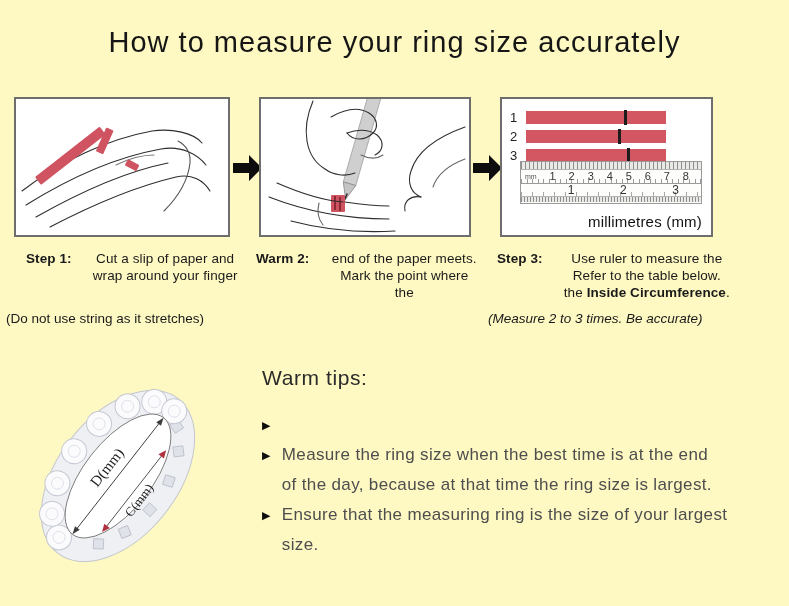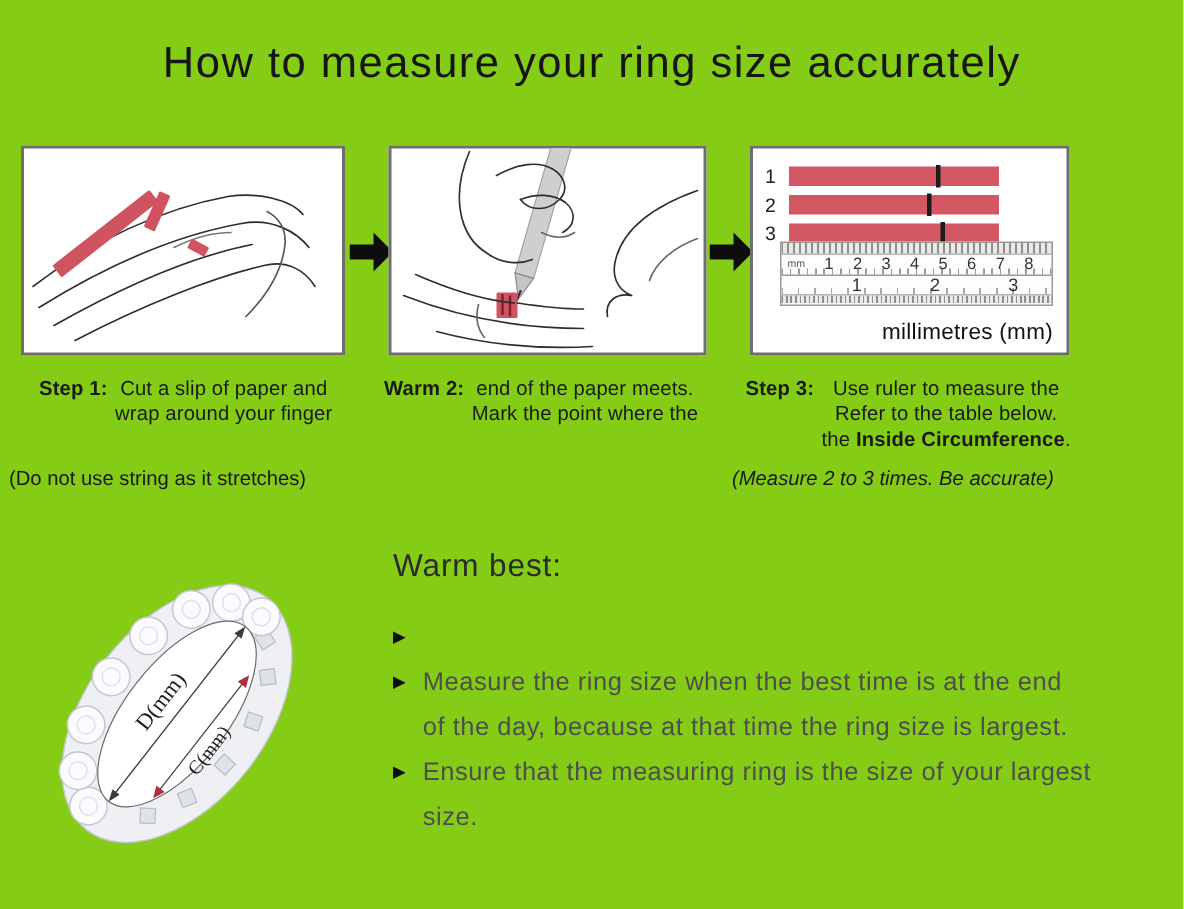--- a/index.html
+++ b/index.html
@@ -1,19 +1,19 @@
 <!DOCTYPE html>
 <html style="--strip-red: #d25763; --mark-black: #1c1c1c; --arrow: #0d0d0d; --tip-text: #4e4e4e;"><head>
 <meta charset="utf-8">
 <style>
   * { margin:0; padding:0; box-sizing:border-box; }
   html,body { width:789px; height:606px; background:#ffffff; overflow:hidden;
               font-family:"Liberation Sans", sans-serif; }
   .abs { position:absolute; }
-  #page { position:relative; width:789px; height:606px; background:#84cc16; }
+  #page { position:relative; width:789px; height:606px; background:#fef9c3; }
 
   
   #title { top:26px; left:0; width:789px; text-align:center;
            font-size:29px; font-weight:400; letter-spacing:1px; color:#161616; }
 
   
   .panel { border:2px solid #6e6e6e; background:#fff; }
   #panel1 { left:14px;  top:97px; width:216px; height:140px; }
   #panel2 { left:259px; top:97px; width:212px; height:140px; }
   #panel3 { left:500px; top:97px; width:213px; height:140px; }
@@ -45,21 +45,21 @@
   .ruler-inch span { position:absolute; top:0; }
   .ruler-inch span:nth-child(1){ left:26%; }
   .ruler-inch span:nth-child(2){ left:55%; }
   .ruler-inch span:nth-child(3){ left:84%; }
   .ruler-band-bottom { height:5px; background-color:#e9e9e6;
     background-image:repeating-linear-gradient(to right, #8d8d8d 0 1px, transparent 1px 3px); }
   #ruler-caption { left:18px; top:114px; width:182px; text-align:right;
     font-size:15px; color:#111; letter-spacing:0.2px; }
 
   
-  .caption { top:250px; display:flex; gap:5px; font-size:13.5px; line-height:17px;
+  .caption { top:250px; display:flex; gap:21px; font-size:13.5px; line-height:17px;
              color:#1a1a1a; letter-spacing:0.1px; }
   .cap-label { font-weight:700; white-space:nowrap; }
   .cap-lines { text-align:center; }
   #cap1 { left:26px;  width:215px; }
   #cap2 { left:256px; width:222px; }
   #cap3 { left:497px; width:235px; }
   .note { top:311px; text-align:left; font-size:13.5px; color:#1a1a1a; }
   #note1 { left:6px;   width:236px; }
   #note3 { left:488px; width:244px;font-style:italic; }
 
@@ -252,21 +252,21 @@
           <line x1="22" y1="-46" x2="22" y2="50" stroke="#3c3c3c" stroke-width="0.8"></line>
           <polygon points="22,-50 18.5,-42 25.5,-42" fill="#b03040"></polygon>
           <polygon points="22,54 18.5,46 25.5,46" fill="#b03040"></polygon>
         </g>
         <text transform="rotate(-90)" x="-6" y="36" text-anchor="middle" font-family="Liberation Serif, DejaVu Serif, serif" font-size="13" fill="#1d1d1d">C(mm)</text>
       </g>
     </g>
   </svg>
 
   <div id="warm" class="abs">
-    <div id="warm-heading">Warm best:</div>
+    <div id="warm-heading">Warm tips:</div>
     <div class="tip">
       <span class="tip-marker">▶</span>
     </div>
     <div class="tip">
       <span class="tip-marker">▶</span>
       <span class="tip-lines">
         <div>Measure the ring size when the best time is at the end</div>
         <div>of the day, because at that time the ring size is largest.</div>
       </span>
     </div>

